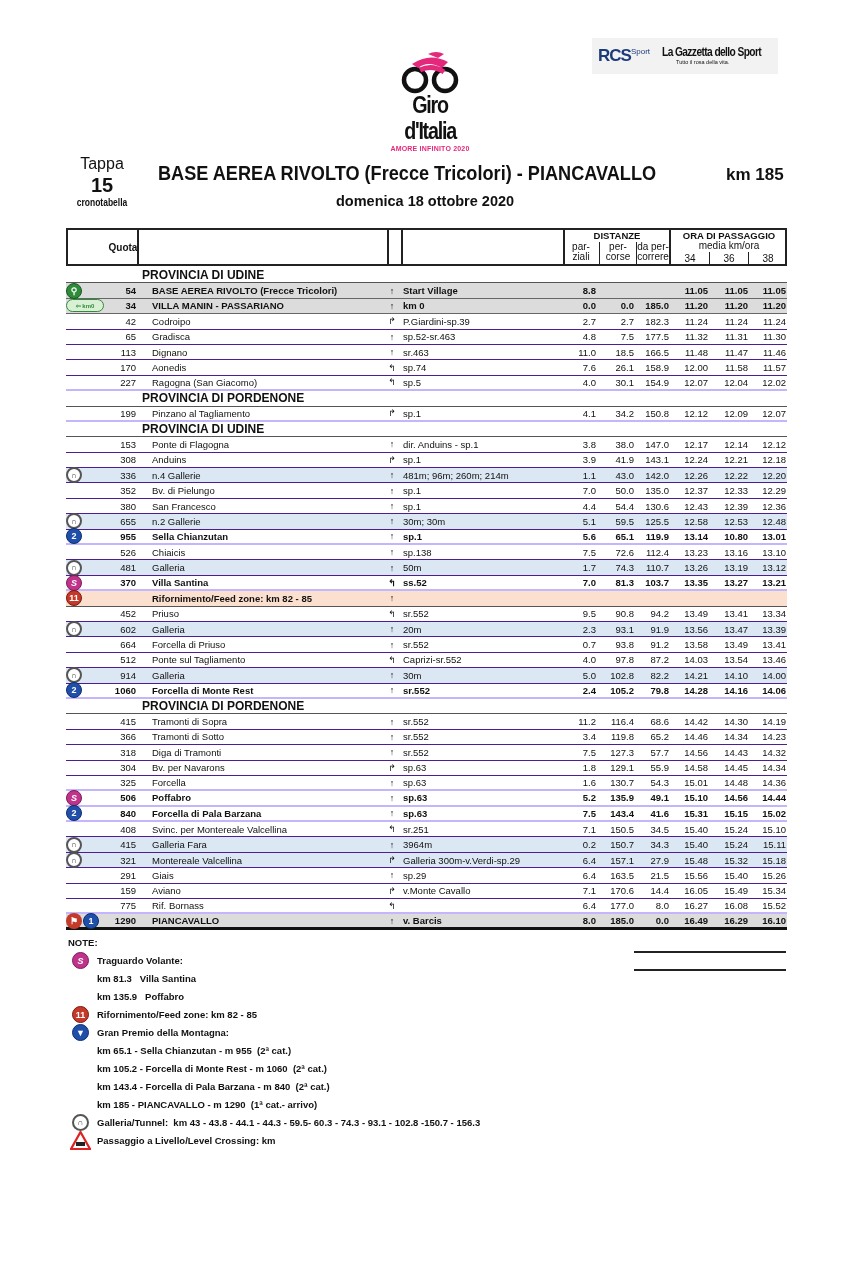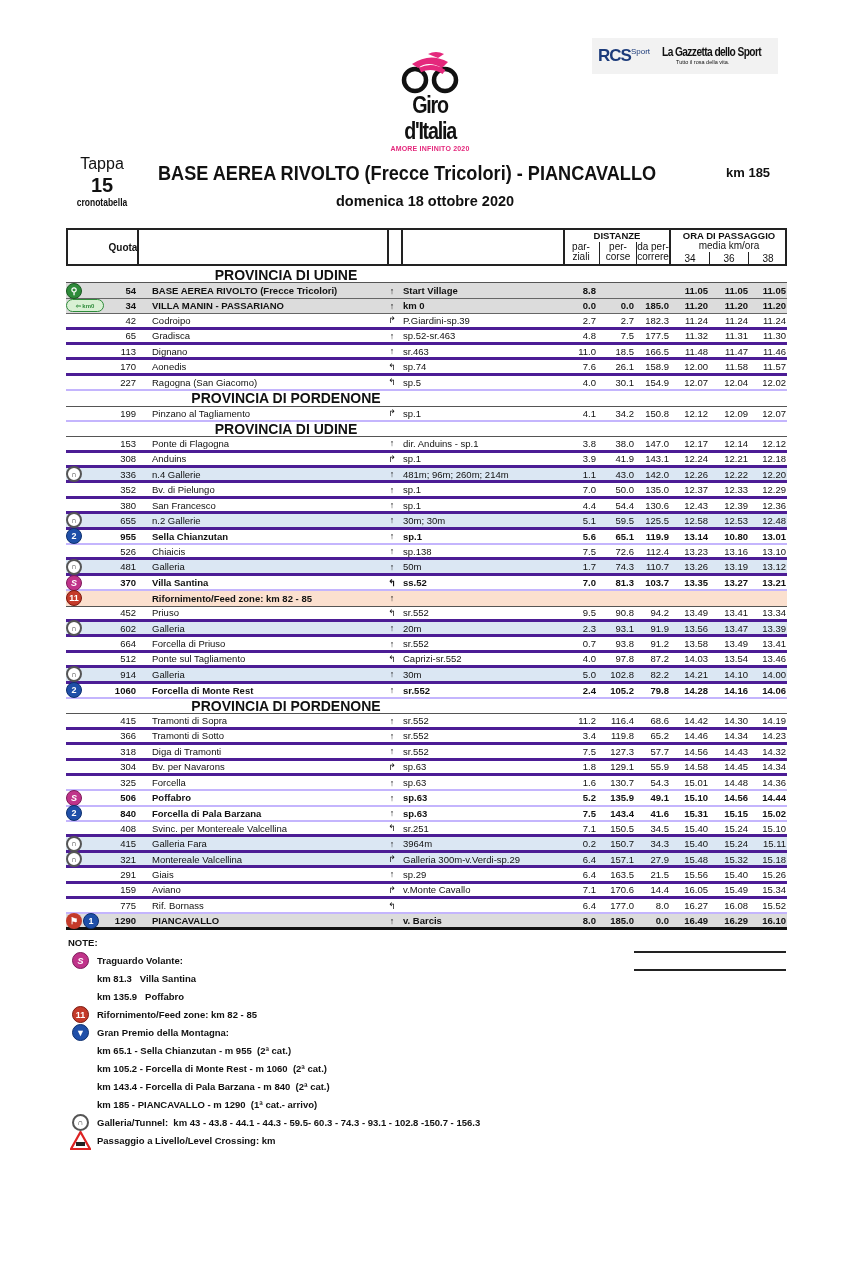--- a/index.html
+++ b/index.html
@@ -13,52 +13,52 @@
   .rcs sup { font-size: 8px; font-weight: normal; letter-spacing: 0; }
   .sp-div { width: 1px; height: 24px; background: #888; margin: 0 6px; }
   .gz { line-height: 1; }
   .gz .t1 { font-weight: bold; font-size: 12px; letter-spacing: -0.7px; transform: scaleX(0.85); transform-origin: left; white-space: nowrap; }
   .gz .t2 { font-size: 5.5px; margin-top: 2px; padding-left: 14px; }
   .tappa { position: absolute; left: 72px; top: 155px; width: 60px; text-align: center; }
   .tappa .l1 { font-size: 16px; }
   .tappa .l2 { font-size: 20px; font-weight: bold; line-height: 24px; }
   .tappa .l3 { font-size: 10px; font-weight: bold; transform: scaleX(0.85); }
   .title { position: absolute; left: 158px; top: 162px; font-size: 19.5px; font-weight: bold; transform: scaleX(0.93); transform-origin: left; white-space: nowrap; }
-  .kmtot { position: absolute; left: 726px; top: 165px; font-size: 13px; font-weight: bold; }
+  .kmtot { position: absolute; left: 726px; top: 165px; font-size: 17px; font-weight: bold; }
   .date { position: absolute; left: 336px; top: 193px; font-size: 14.5px; font-weight: bold; }
   
   .thead { position: absolute; left: 66px; top: 228px; width: 721px; height: 38px; border: 2px solid #222; border-bottom-width: 2.5px; }
   .thead .vl { position: absolute; top: 0; bottom: 0; width: 1.5px; background: #222; }
   .thead .quota { position: absolute; left: 0; width: 70px; top: 12px; text-align: center; font-size: 10px; font-weight: bold; padding-left: 40px; }
   .th-txt { position: absolute; font-size: 10px; text-align: center; line-height: 10px; }
   .th-bold { font-weight: bold; font-size: 9.5px; }
   
   .rows { position: absolute; left: 66px; top: 268px; width: 721px; }
-  .row { position: relative; height: 15.4px; font-size: 9.5px; border-bottom: 3px solid #4c1d95; display: flex; align-items: center; }
+  .row { position: relative; height: 15.4px; font-size: 9.5px; border-bottom: 1px solid #4c1d95; display: flex; align-items: center; }
   .row.prov { border-bottom: 1px solid #555; }
   .row.grey { background: #dcdcdc; border-bottom: 1.5px solid #666; }
   .row.blue { background: #dbe7f3; }
   .row.feed { background: #fbe0cf; border-bottom: 1.5px solid #555; }
   .row.thick { border-bottom: 2px solid #c4b5fd; }
   .row.finish { background: #dcdcdc; border-bottom: 3px solid #111; }
   .row.bold .c { font-weight: bold; }
   .c { position: absolute; white-space: nowrap; }
   .c-icon { left: 0; width: 42px; display: flex; gap: 1px; }
   .c-quota { left: 42px; width: 28px; text-align: right; }
   .c-name { left: 86px; }
   .c-arrow { left: 320px; width: 12px; text-align: center; font-size: 9px; }
   .c-road { left: 337px; }
   .c-n { text-align: right; width: 30px; }
   .c-par { left: 500px; }
   .c-per { left: 538px; }
   .c-da { left: 573px; }
   .c-t34 { left: 606px; width: 36px; }
   .c-t36 { left: 646px; width: 36px; }
   .c-t38 { left: 684px; width: 36px; }
-  .prov-title { position: absolute; left: 103px; width: 234px; text-align: center; font-weight: bold; font-size: 14px; }
+  .prov-title { position: absolute; left: 76px; width: 234px; font-weight: bold; font-size: 12px; }
   .ic { width: 16px; height: 16px; border-radius: 50%; display: inline-flex; align-items: center; justify-content: center; font-size: 9px; font-weight: bold; color: #fff; }
   .ic-start { background: #2e8b3a; border: 1px solid #1a5a22; }
   .ic-km0 { width: 38px; height: 13px; border-radius: 7px; background: #d9f0d4; border: 1px solid #2e8b3a; color: #2e8b3a; font-size: 6px; }
   .ic-tunnel { background: #fff; border: 2px solid #555; color: #333; font-size: 8px; }
   .ic-gpm { background: #1f4fa8; border: 1px solid #0d2f6e; }
   .ic-tv { background: #c0338a; border: 1px solid #7c1b59; font-style: italic; }
   .ic-feed { background: #c43a2a; border: 1px solid #7a1a10; }
   .ic-finish { background: #c43a2a; }
   .note-line { position: absolute; white-space: nowrap; font-weight: bold; font-size: 9.5px; }
   .note-ic { position: absolute; }

